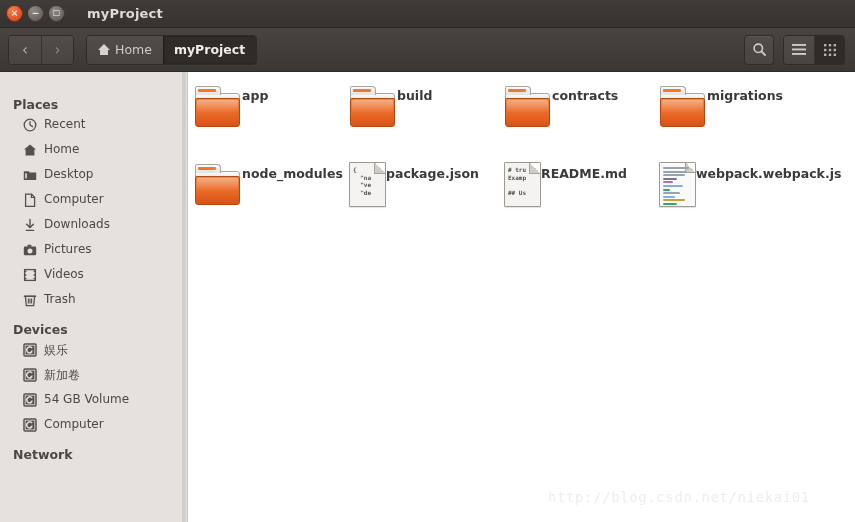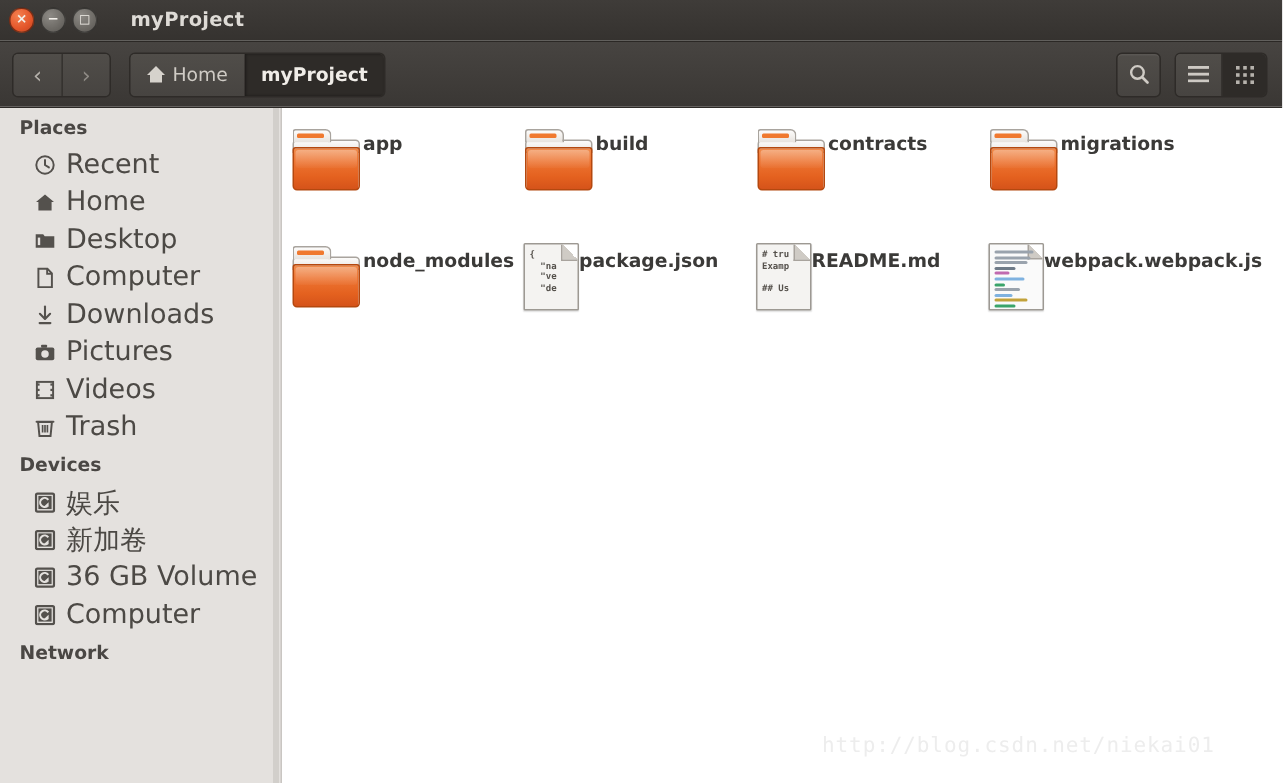--- a/index.html
+++ b/index.html
@@ -130,30 +130,30 @@
     border-left: 1px solid #35322f;
   }
 
   
   #sidebar {
     position: absolute; left: 0; top: 72px;
     width: 188px; height: 450px;
     background: #e4e1de;
     border-right: 1px solid #c9c6c2;
     overflow: hidden;
-    padding-top: 0;
+    padding-top: 20px;
   }
   .sb-header {
     font-size: 12.5px; font-weight: bold; color: #4a4744;
     padding: 5px 0 5px 13px;
   }
   .sb-item {
-    display: flex; align-items: center; gap: 7px;
+    display: flex; align-items: flex-start; gap: 7px;
     height: 25px; padding-left: 22px;
-    font-size: 18px; color: #4c4945;
+    font-size: 12px; color: #4c4945;
     cursor: pointer; white-space: nowrap;
   }
   .sb-ico {
     width: 15px; height: 15px;
     display: flex; align-items: center; justify-content: center;
     flex: 0 0 15px;
   }
   .sb-ico svg { display:block; }
   #sb-scroll {
     position: absolute; left: 182px; top: 0;
@@ -461,21 +461,21 @@
         </div>
         <div class="sb-item">
           <span class="sb-ico">
             <svg width="14" height="14" viewBox="0 0 14 14">
               <rect x="1" y="1" width="12" height="12" rx="1" fill="none" stroke="#54514d" stroke-width="1.5"></rect>
               <rect x="2.6" y="2.6" width="8.8" height="8.8" fill="#54514d"></rect>
               <path d="M9.2 5.2a3 3 0 1 0 -0.6 4.2" fill="none" stroke="#e4e1de" stroke-width="1.4"></path>
               <path d="M6.2 9.8 L9.4 9.8 L9.4 6.8 Z" fill="#e4e1de"></path>
             </svg>
           </span>
-          <span>36 GB Volume</span>
+          <span>54 GB Volume</span>
         </div>
         <div class="sb-item">
           <span class="sb-ico">
             <svg width="14" height="14" viewBox="0 0 14 14">
               <rect x="1" y="1" width="12" height="12" rx="1" fill="none" stroke="#54514d" stroke-width="1.5"></rect>
               <rect x="2.6" y="2.6" width="8.8" height="8.8" fill="#54514d"></rect>
               <path d="M9.2 5.2a3 3 0 1 0 -0.6 4.2" fill="none" stroke="#e4e1de" stroke-width="1.4"></path>
               <path d="M6.2 9.8 L9.4 9.8 L9.4 6.8 Z" fill="#e4e1de"></path>
             </svg>
           </span>

